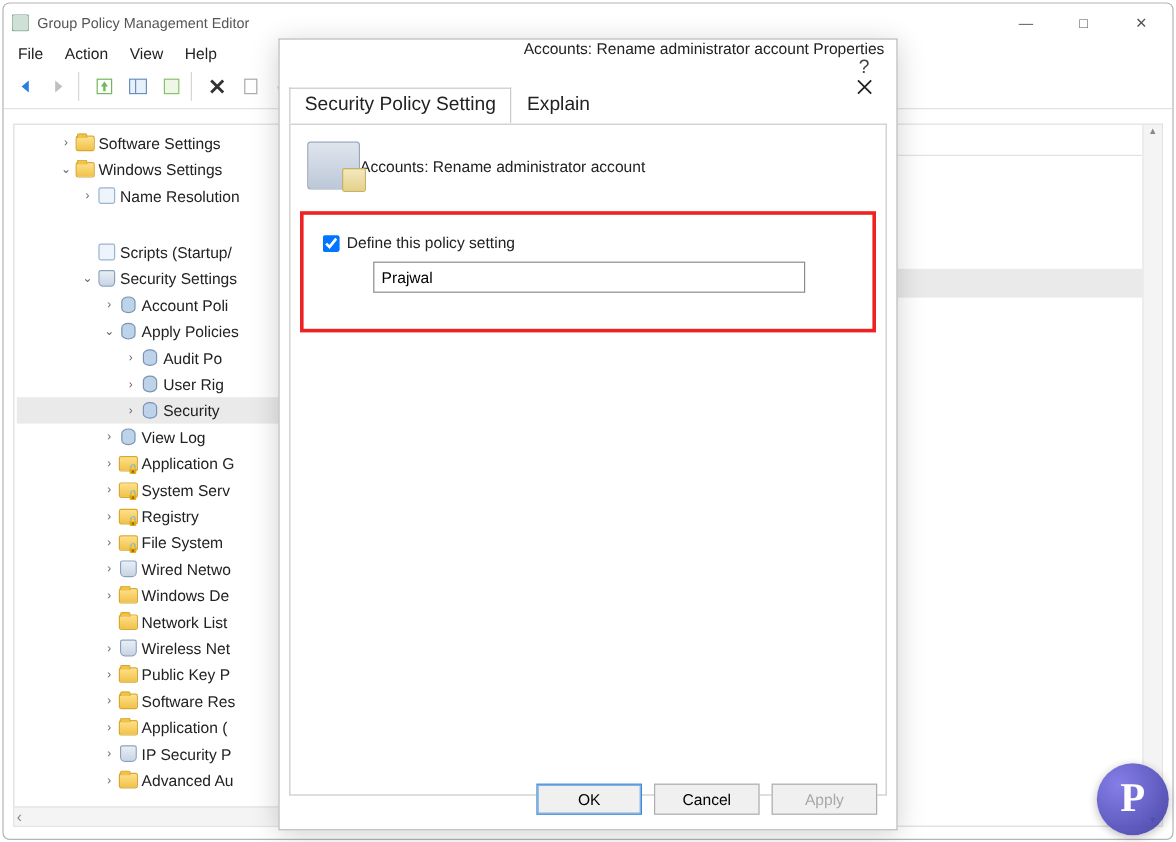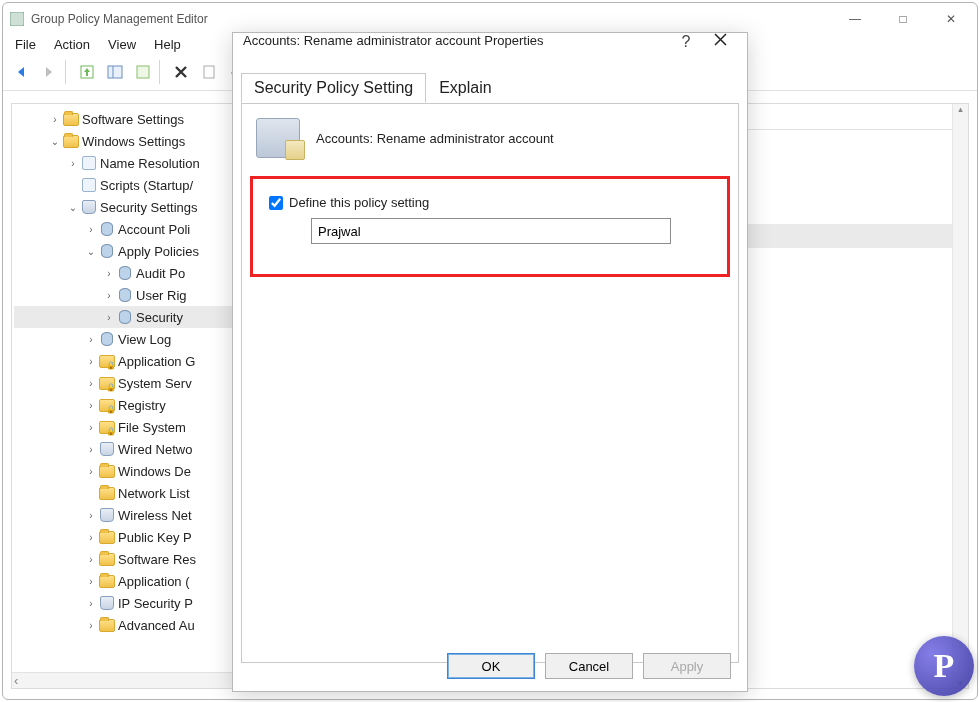--- a/index.html
+++ b/index.html
@@ -44,29 +44,29 @@
 .folder { width: 16px; height: 13px; background: linear-gradient(#ffe08a,#f0c24a); border: 1px solid #d9a92e; border-radius: 2px; position: relative; }
 .folder::before { content: ""; position: absolute; top: -3px; left: 0; width: 7px; height: 3px; background: #f0c24a; border: 1px solid #d9a92e; border-bottom: none; border-radius: 2px 2px 0 0; }
 .scroll-icon { width:14px; height:14px; background:#eef4fb; border:1px solid #9ab3ce; border-radius:2px; }
 .shield-icon { width:14px; height:14px; background:linear-gradient(#e9eef5,#c8d4e4); border:1px solid #8aa0bf; border-radius:2px 2px 4px 4px; }
 .db-icon { width:12px; height:14px; background:#bcd3ea; border:1px solid #7a94b1; border-radius:50%/30%; }
 .flock { width:16px; height:13px; background:linear-gradient(#ffe08a,#f0c24a); border:1px solid #d9a92e; border-radius:2px; position:relative; }
 .flock::after { content:"🔒"; font-size:8px; position:absolute; right:-2px; bottom:-3px; }
 
 
 .dialog { position: absolute; left: 232px; top: 32px; width: 516px; height: 660px; background: #fff; border: 1px solid #b8b8b8; box-shadow: 0 4px 22px rgba(0,0,0,.18); }
-.dlg-title { display: flex; align-items: flex-start; height: 34px; padding: 0 10px; font-size: 13px; color: #222; }
+.dlg-title { display: flex; align-items: flex-end; height: 34px; padding: 0 10px; font-size: 13px; color: #222; flex-direction: column; }
 .dlg-title .t { flex: 1; }
 .dlg-title .help { width: 34px; text-align: center; color: #444; font-size: 16px; }
 .dlg-close { width: 34px; display: flex; align-items: center; justify-content: center; cursor: pointer; }
 .tabs { display: flex; padding: 0 8px; margin-top: 6px; }
 .tab { padding: 5px 12px; font-size: 16px; color: #222; cursor: pointer; border: 1px solid transparent; }
 .tab.active { background: #fff; border: 1px solid #c9c9c9; border-bottom-color: #fff; }
 .tabpage { border: 1px solid #c9c9c9; margin: 0 8px; height: 560px; position: relative; background: #fff; }
-.policy-head { display: flex; align-items: center; gap: 16px; padding: 14px 14px 8px; }
+.policy-head { display: flex; align-items: center; padding: 14px 14px 8px; }
 .server-icon { width: 44px; height: 40px; background: linear-gradient(#dfe5ee,#bcc8d8); border: 1px solid #98a6b9; border-radius: 3px; position: relative; }
 .server-icon::after { content:""; position:absolute; right:-6px; bottom:-3px; width:18px; height:18px; background:linear-gradient(#f4e9c0,#e4d18a); border:1px solid #c8b25f; border-radius:2px; }
 .redbox { margin: 10px 8px; border: 3px solid #e22; padding: 16px 16px 30px; }
 .chk { display: flex; align-items: center; gap: 6px; font-size: 13px; color: #222; }
 .chk input { width: 14px; height: 14px; }
 .txtfield { display: block; margin: 8px 0 0 42px; width: 360px; height: 26px; border: 1px solid #8c8c8c; padding: 2px 6px; font-size: 13px; }
 .dlg-btnrow { position: absolute; bottom: 12px; right: 16px; display: flex; gap: 10px; }
 .dlg-btn { width: 88px; height: 26px; font-size: 13px; background: #f0f0f0; border: 1px solid #adadad; cursor: pointer; }
 .dlg-btn.def { border: 1px solid #3c86d4; box-shadow: inset 0 0 0 1px #7eb2e6; }
 .dlg-btn:disabled { color: #a8a8a8; }
@@ -165,21 +165,21 @@
             </span>
             <span>Windows Settings</span>
           </div>
           <div class="node" style="padding-left: 54px;">
             <span class="chev">›</span>
             <span class="ic">
               <span class="scroll-icon"></span>
             </span>
             <span>Name Resolution</span>
           </div>
-          <div class="node" style="padding-left: 54px;">
+          <div class="node" style="padding-left: 54px; margin-top: 25px;">
             <span class="chev"></span>
             <span class="ic">
               <span class="scroll-icon"></span>
             </span>
             <span>Scripts (Startup/</span>
           </div>
           <div class="node" style="padding-left: 54px;">
             <span class="chev">⌄</span>
             <span class="ic">
               <span class="shield-icon"></span>

